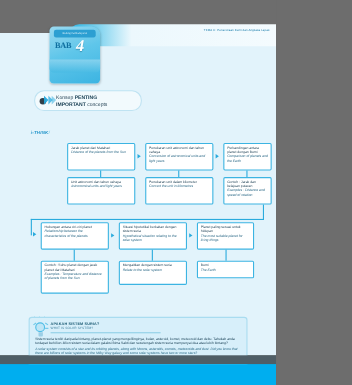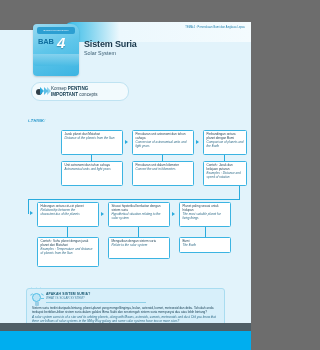--- a/index.html
+++ b/index.html
@@ -29,24 +29,25 @@
     border-top-left-radius: 9px;
   }
   #header-tema {
     position: absolute; right: 6px; top: 2px;
     font-size: 2.6px; color: #1278a8; letter-spacing: .1px;
     white-space: nowrap; line-height: 8px;
   }
 
   
   #bab-tab {
-    position: absolute; left: 33px; top: -6px; width: 46px; height: 52px;
+    position: absolute; left: 45px; top: -6px; width: 46px; height: 52px;
     background: linear-gradient(160deg,#9ad9f0 0%, #5fc6ea 45%, #3cb4e2 100%);
     border-radius: 4px 8px 4px 4px;
     box-shadow: 0 1px 2px rgba(0,0,0,.18);
+    font-family: Liberation Serif, serif;
   }
   #bab-tab::after {
     content: ""; position: absolute; left: 0; top: 30px; width: 46px; height: 12px;
     background: linear-gradient(180deg,#86d2ee,#49bbe4);
     border-radius: 0 0 4px 4px;
   }
   #bidang-chip {
     position: absolute; left: 4px; top: 3px; width: 38px; height: 7px;
     background: #2c9fd2; border-radius: 2px;
     display: flex; align-items: center; justify-content: center;
@@ -179,24 +180,20 @@
     </div>
 
     <div id="bab-tab">
       <div id="bidang-chip">
         <span>Bidang Pembelajaran</span>
       </div>
       <div id="bab-word">BAB</div>
       <div id="bab-num">4</div>
     </div>
 
-    <div id="title-wrap">
-      <div id="title-ms">Sistem Suria</div>
-      <div id="title-en">Solar System</div>
-    </div>
 
     <div id="konsep">
       <div id="konsep-icon">
         <div class="dot"></div>
         <div class="chev c1"></div>
         <div class="chev c2"></div>
         <div class="chev c3"></div>
       </div>
       <div id="konsep-text">
         <div><span>Konsep </span><b>PENTING</b></div>

